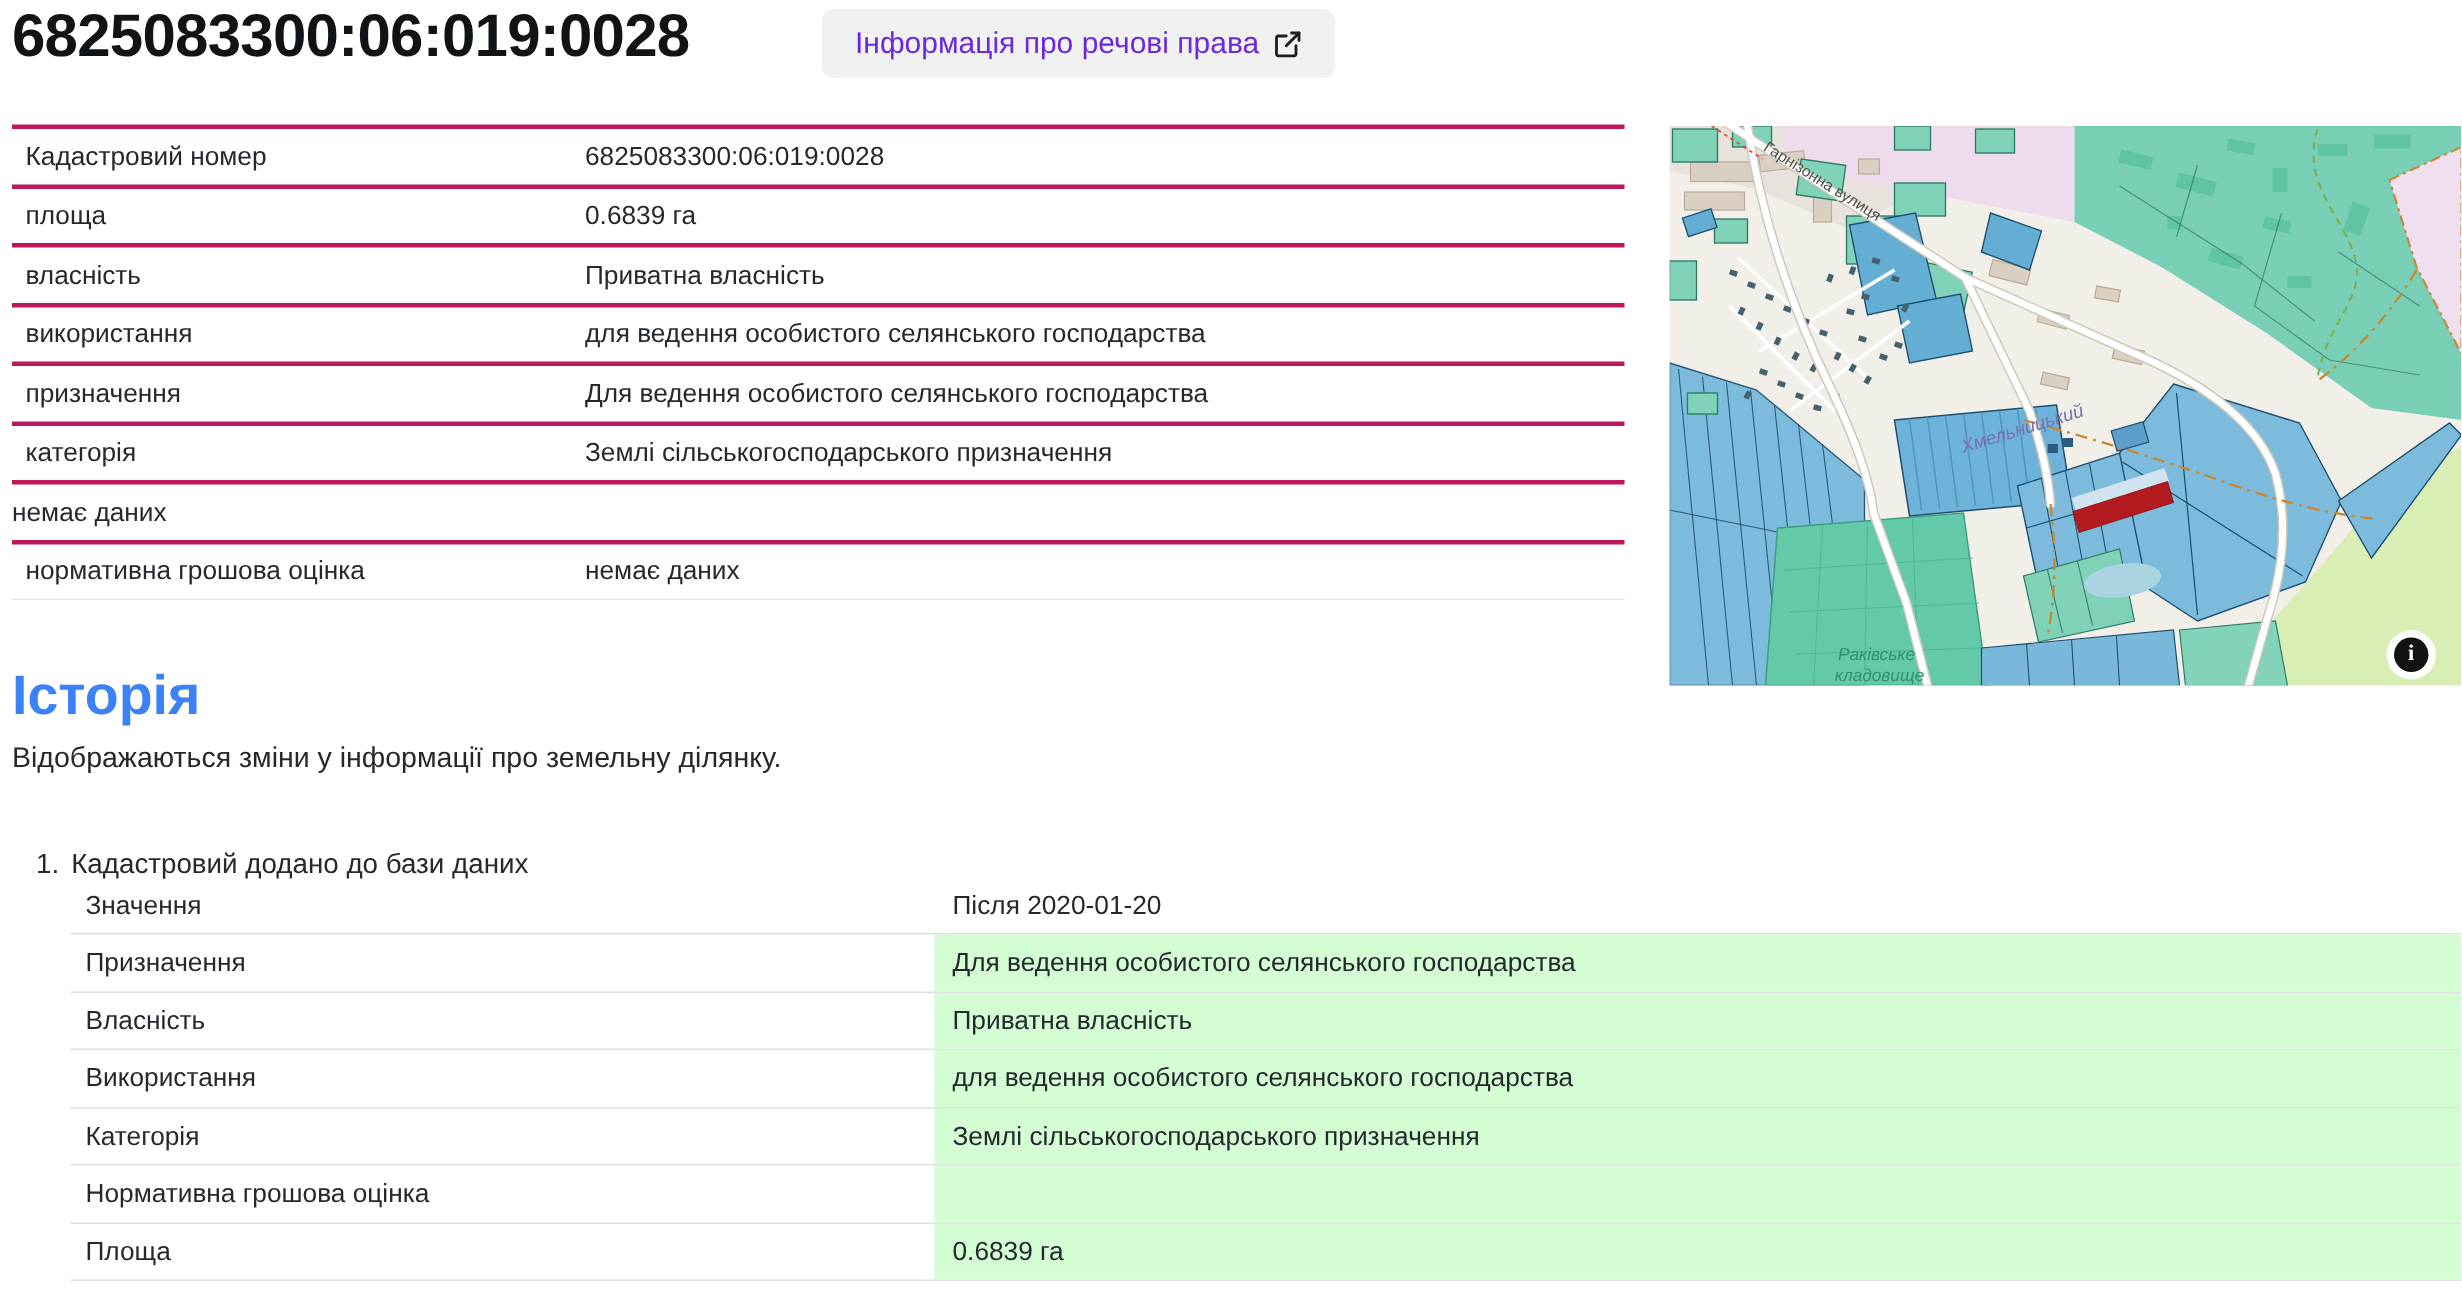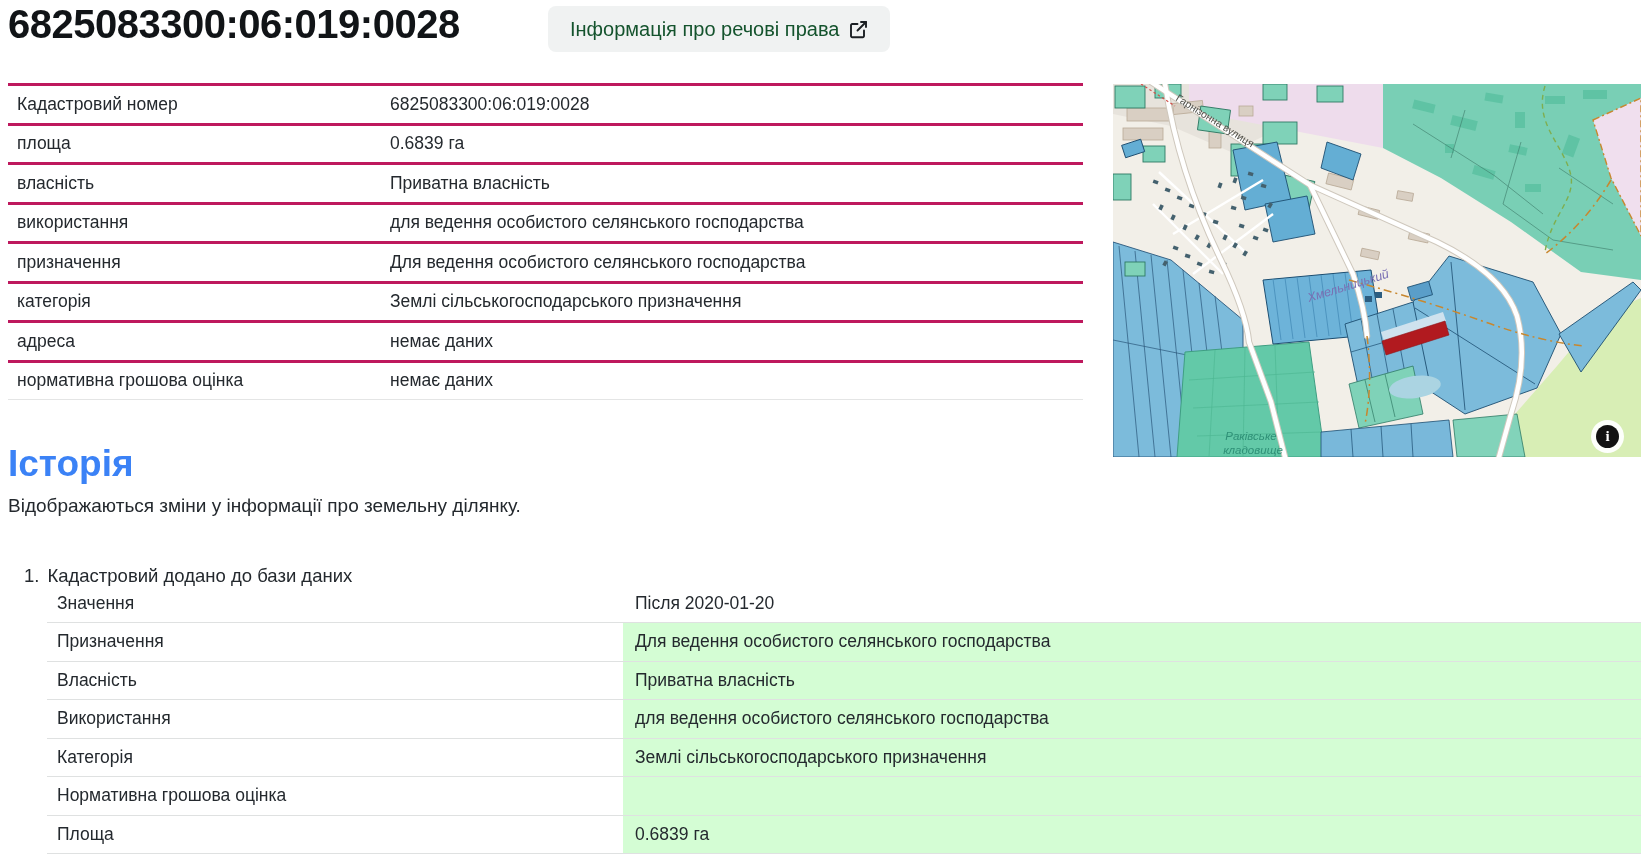--- a/index.html
+++ b/index.html
@@ -13,21 +13,21 @@
   h1.cad-title{
     position:absolute;left:8px;top:1px;margin:0;
     font-size:40px;font-weight:700;letter-spacing:-0.5px;color:#111417;
     line-height:1.15;
   }
   .rights-btn{
     position:absolute;left:548px;top:6px;height:46px;
     display:flex;align-items:center;gap:10px;
     background:#f0f2f2;border:none;border-radius:8px;
     padding:0 22px;font-family:inherit;
-    font-size:20px;color:#14532d;cursor:pointer;white-space:nowrap;
+    font-size:20px;color:#6d28d9;cursor:pointer;white-space:nowrap;
   }
   .rights-btn svg{display:block;}
 
   
   .parcel-table{
     position:absolute;left:8px;top:83px;width:1075px;
   }
   .parcel-table .row{
     display:flex;align-items:center;height:36.5px;
     border-top:3px solid #be185d;
@@ -111,21 +111,20 @@
   </div>
   <div class="row">
     <span class="lbl">призначення</span>
     <span class="val">Для ведення особистого селянського господарства</span>
   </div>
   <div class="row">
     <span class="lbl">категорія</span>
     <span class="val">Землі сільськогосподарського призначення</span>
   </div>
   <div class="row">
-    <span class="lbl">адреса</span>
     <span class="val">немає даних</span>
   </div>
   <div class="row">
     <span class="lbl">нормативна грошова оцінка</span>
     <span class="val">немає даних</span>
   </div>
 </div>
 
 <div class="map-wrap">
   <svg width="528" height="373" viewBox="0 0 528 373" xmlns="http://www.w3.org/2000/svg">

